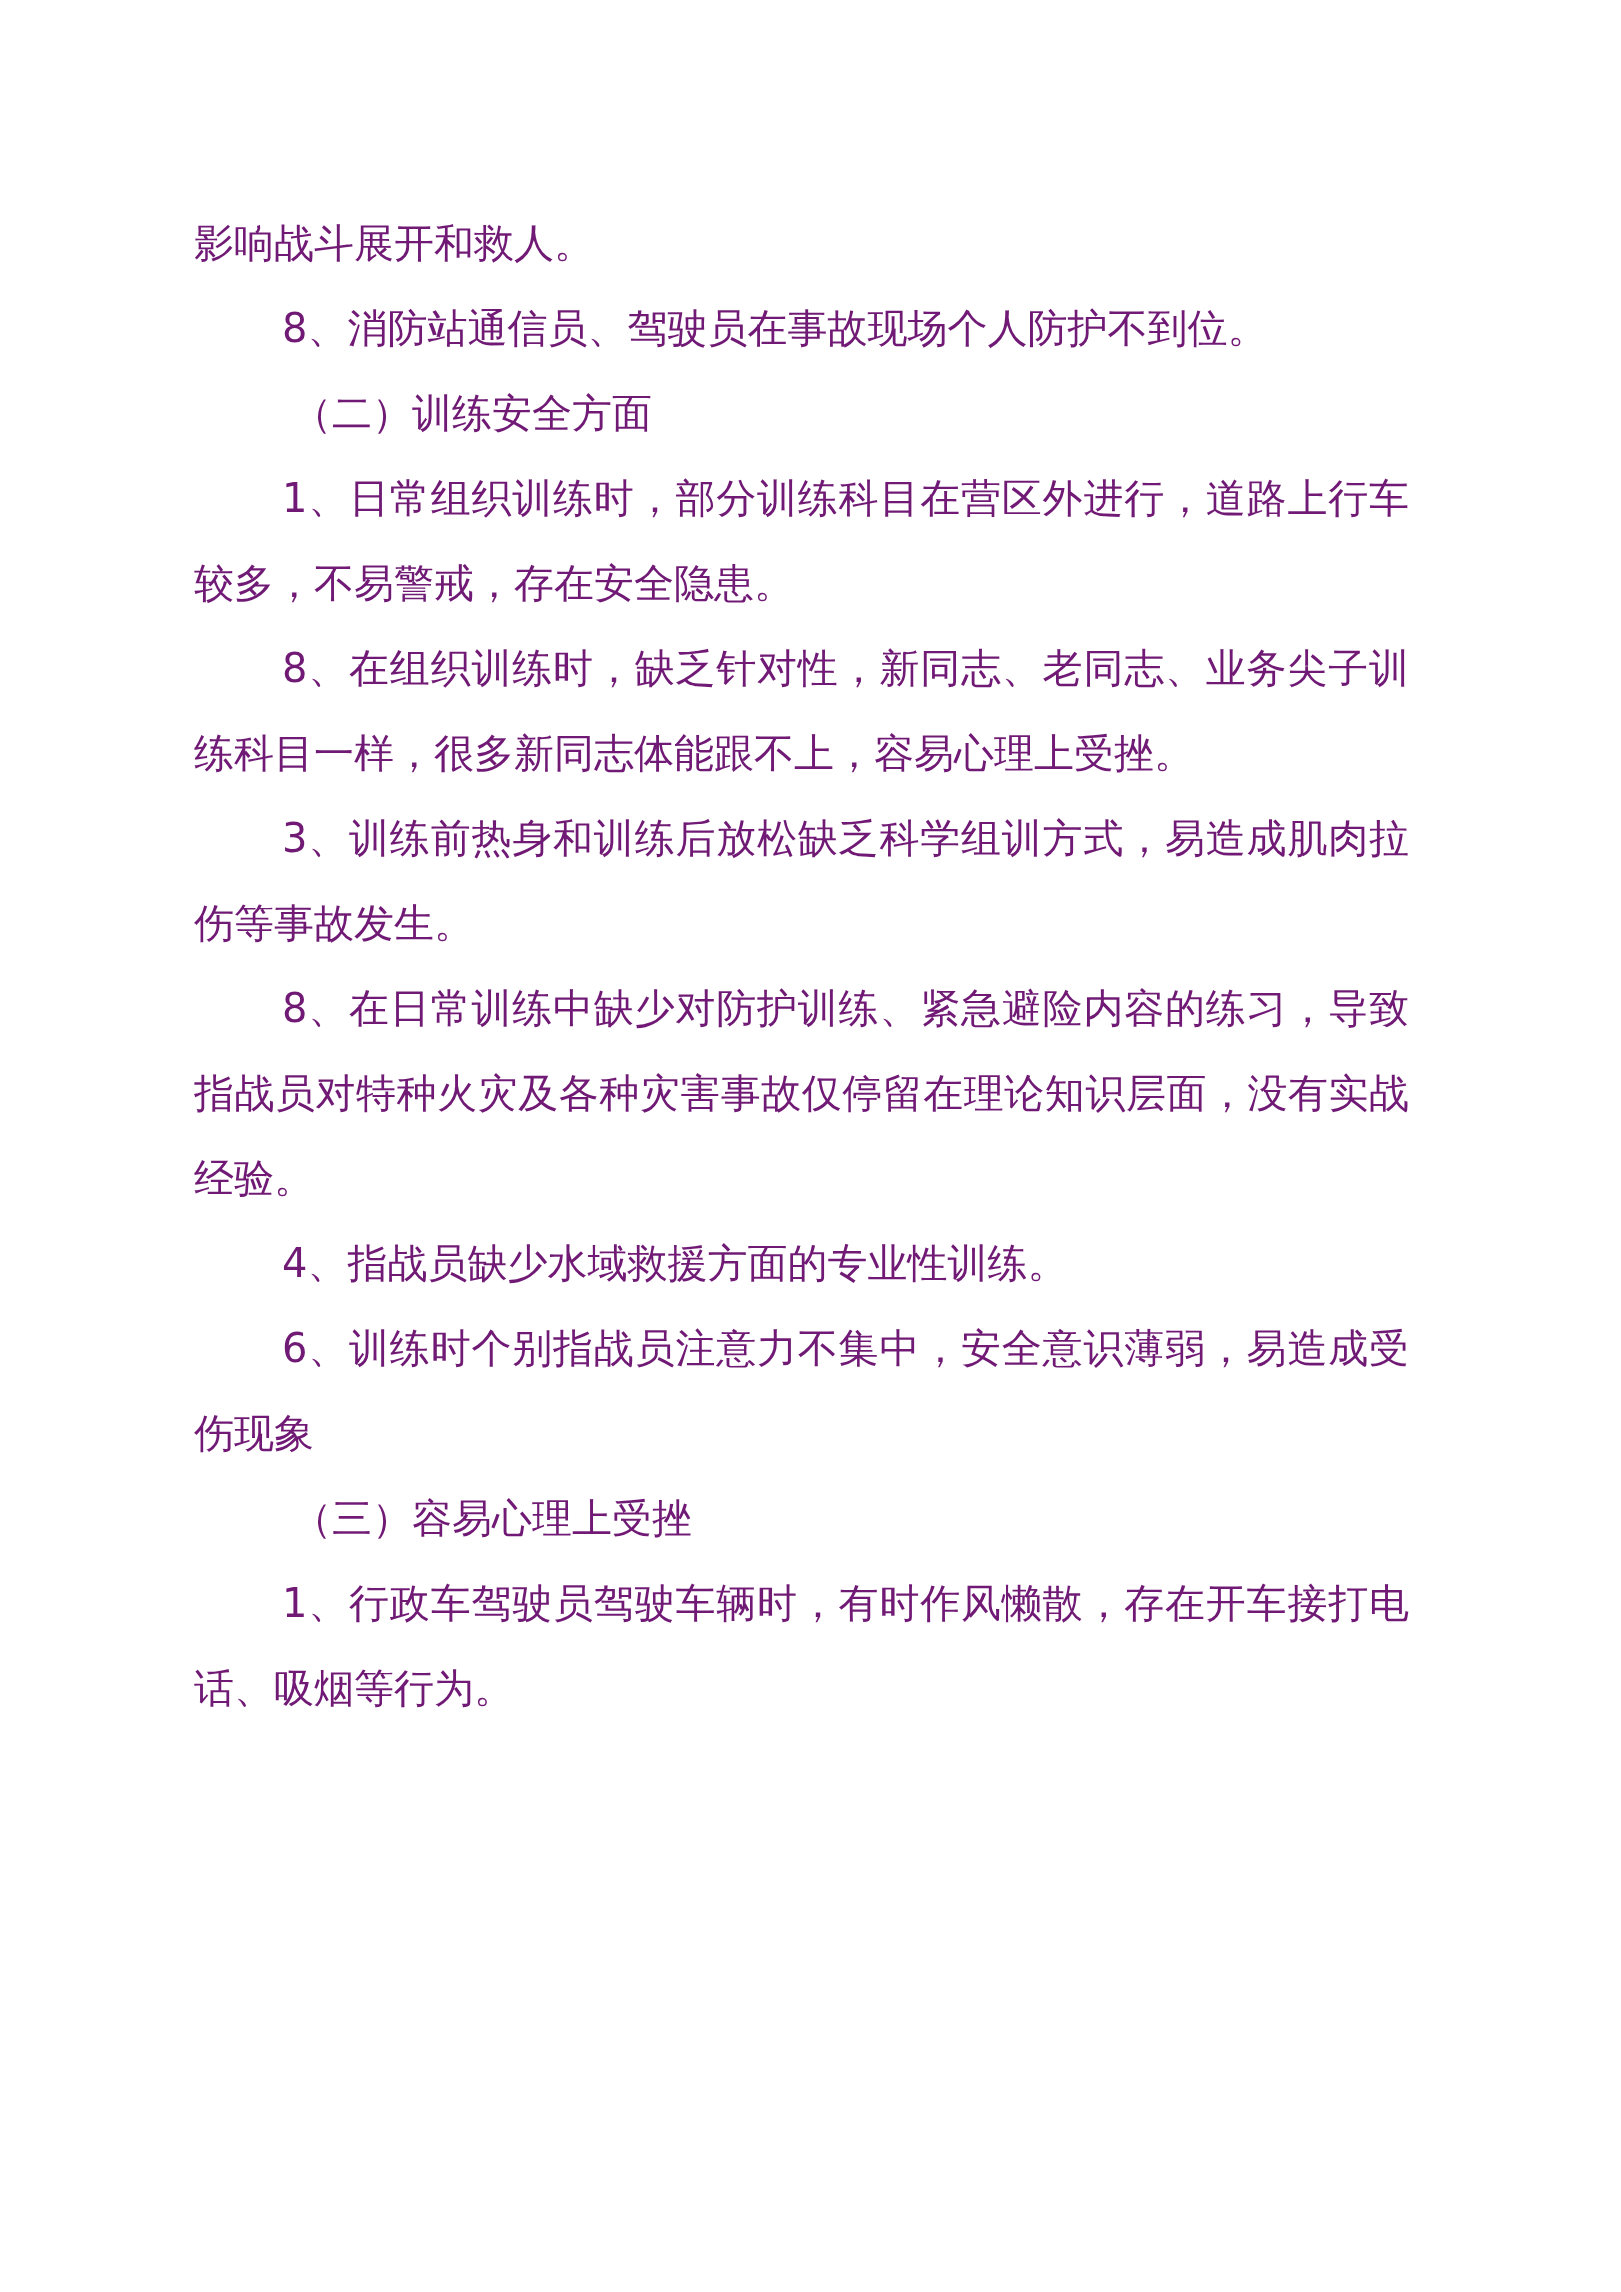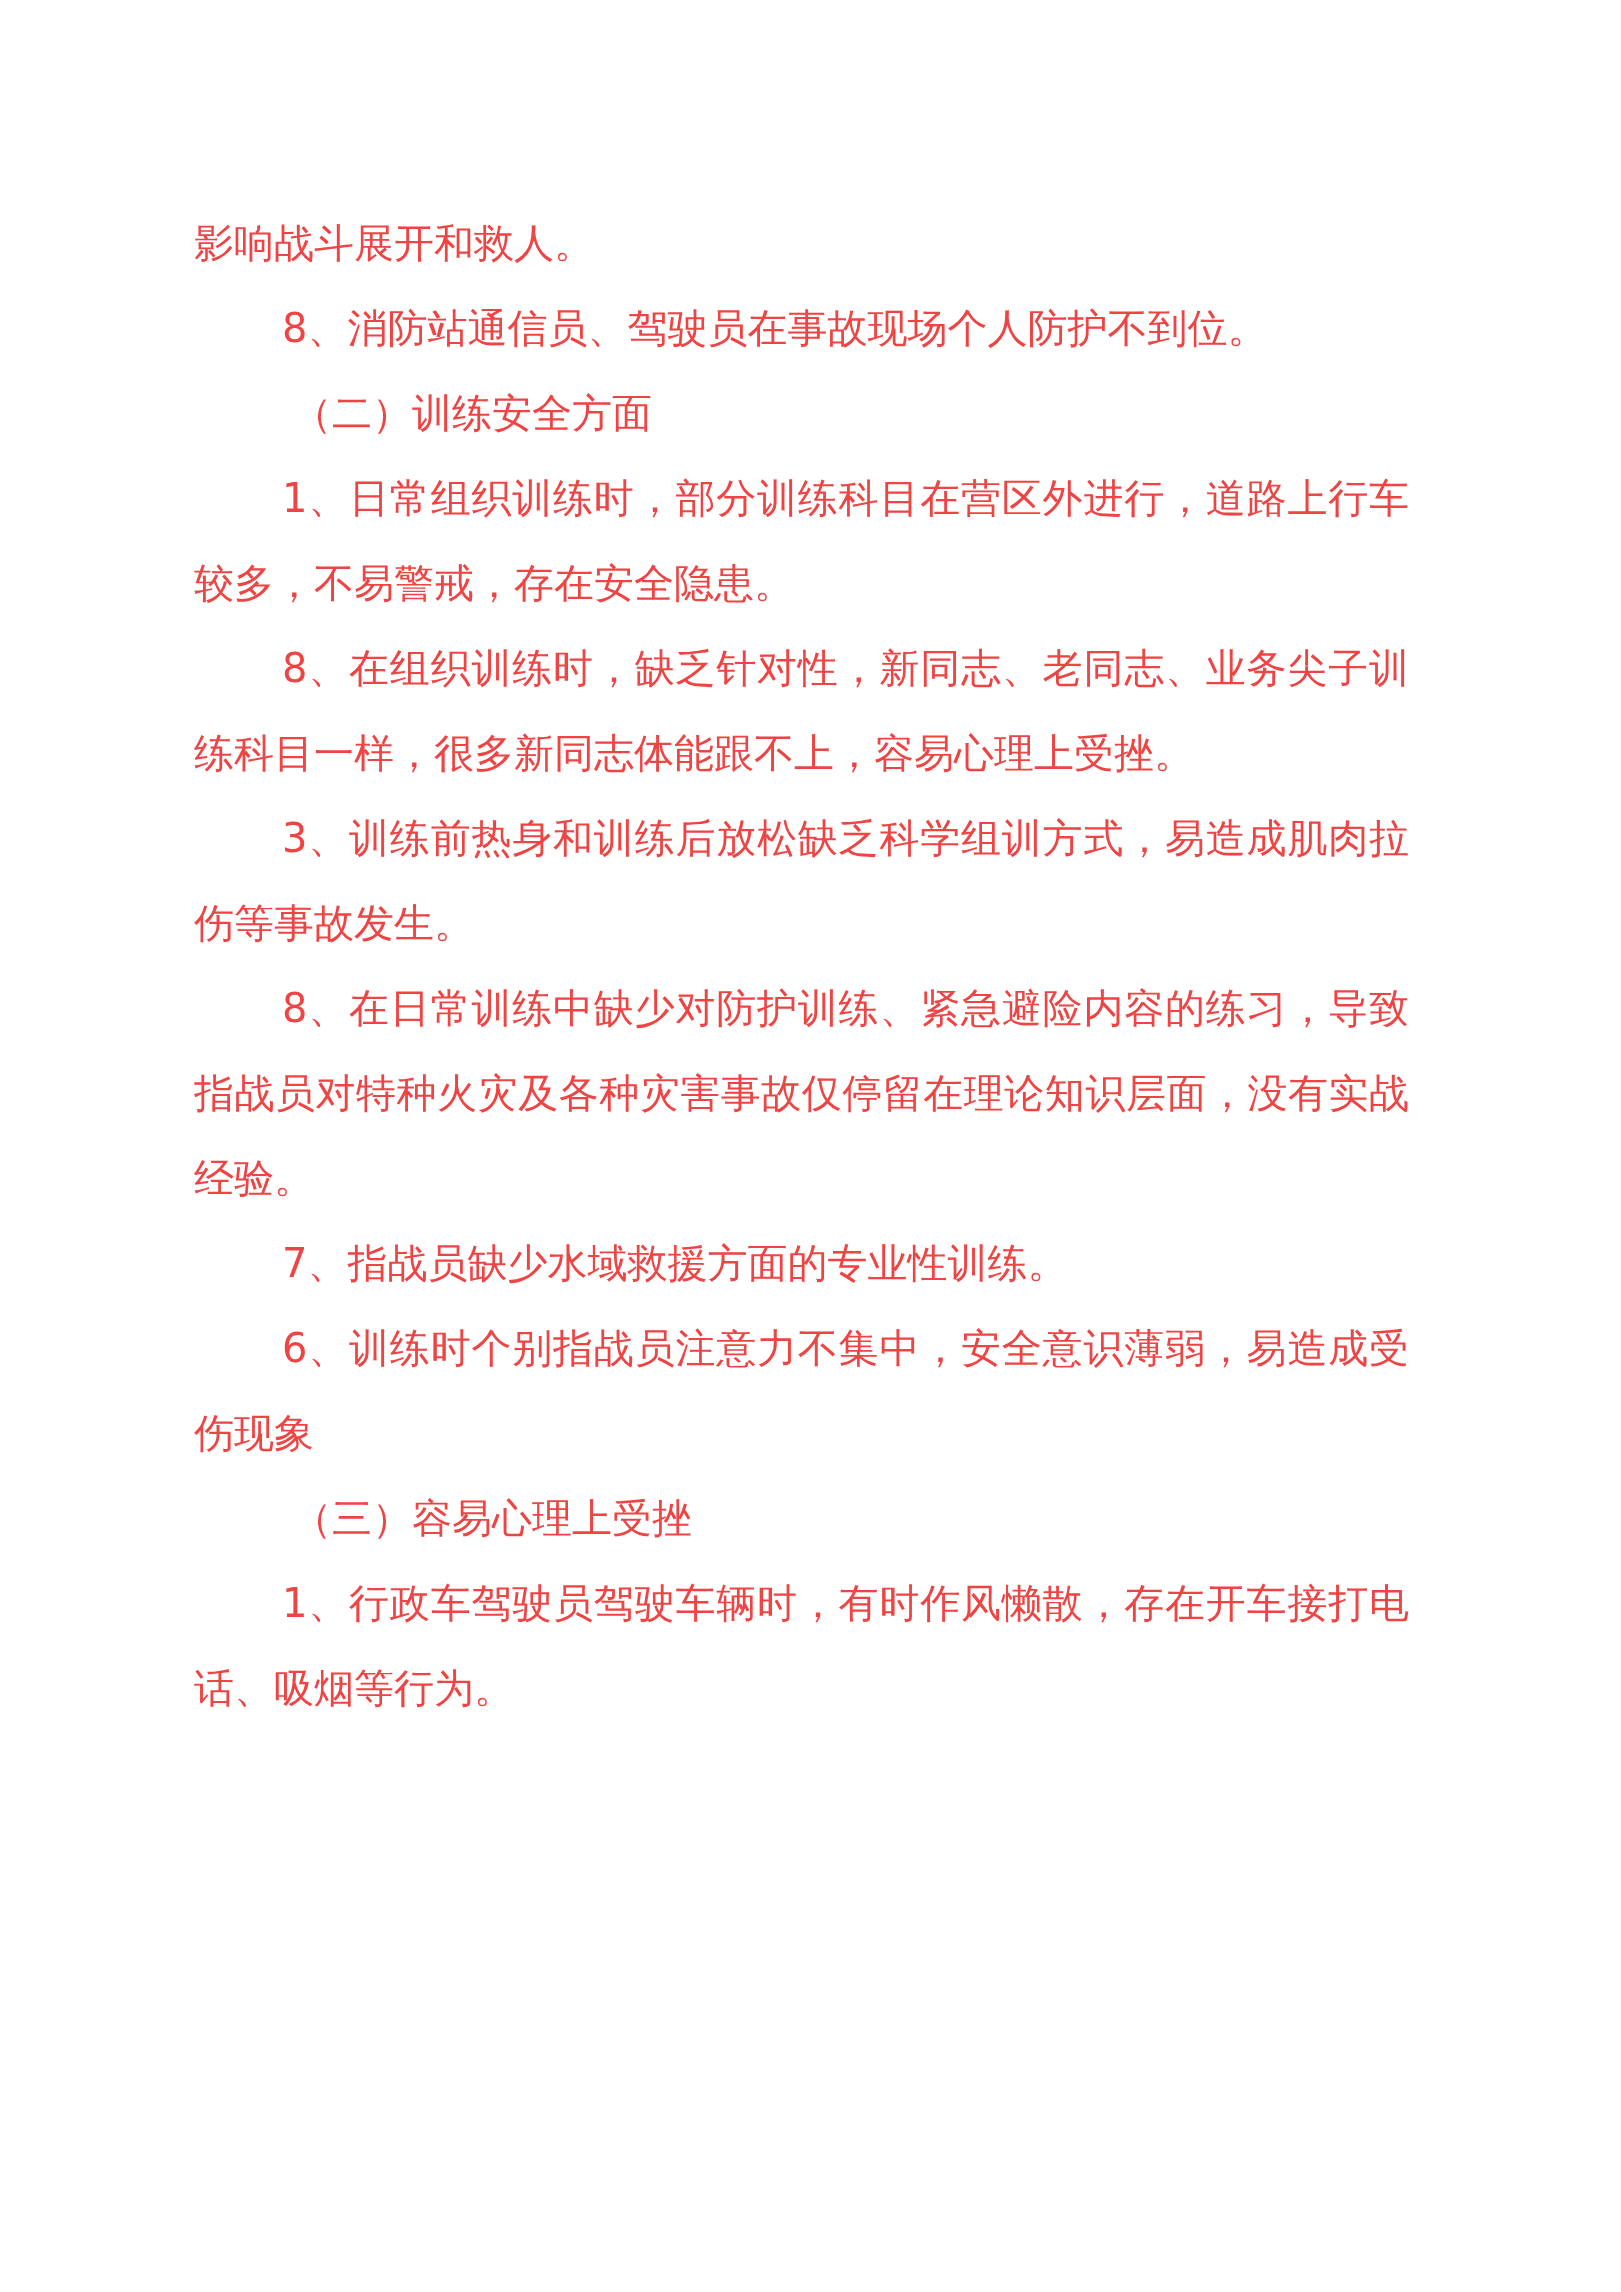--- a/index.html
+++ b/index.html
@@ -5,37 +5,37 @@
     html, body { margin: 0; padding: 0; background: #ffffff; }
     body { width: 1621px; height: 2293px; position: relative; overflow: hidden; }
     .page {
       position: absolute;
       left: 194px;
       top: 201px;
       width: 1215px;
       font-family: "DejaVu Sans", "Liberation Sans", sans-serif;
       font-size: 40px;
       line-height: 85px;
-      color: #ef4444;
+      color: #701a75;
       letter-spacing: 0px;
     }
     .para { margin: 0; padding: 0; text-align: justify; text-align-last: left; }
     .indent { text-indent: 88px; }
     .heading { text-indent: 98px; }
     .cont { text-indent: 0; }
   </style>
 </head>
 <body>
 
 <div class="page">
   <p class="para cont">影响战斗展开和救人。</p>
   <p class="para indent">8、消防站通信员、驾驶员在事故现场个人防护不到位。</p>
   <p class="para heading">（二）训练安全方面</p>
   <p class="para indent">1、日常组织训练时，部分训练科目在营区外进行，道路上行车较多，不易警戒，存在安全隐患。</p>
   <p class="para indent">8、在组织训练时，缺乏针对性，新同志、老同志、业务尖子训练科目一样，很多新同志体能跟不上，容易心理上受挫。</p>
   <p class="para indent">3、训练前热身和训练后放松缺乏科学组训方式，易造成肌肉拉伤等事故发生。</p>
   <p class="para indent">8、在日常训练中缺少对防护训练、紧急避险内容的练习，导致指战员对特种火灾及各种灾害事故仅停留在理论知识层面，没有实战经验。</p>
-  <p class="para indent">7、指战员缺少水域救援方面的专业性训练。</p>
+  <p class="para indent">4、指战员缺少水域救援方面的专业性训练。</p>
   <p class="para indent">6、训练时个别指战员注意力不集中，安全意识薄弱，易造成受伤现象</p>
   <p class="para heading">（三）容易心理上受挫</p>
   <p class="para indent">1、行政车驾驶员驾驶车辆时，有时作风懒散，存在开车接打电话、吸烟等行为。</p>
 </div>
 
 
 </body></html>

